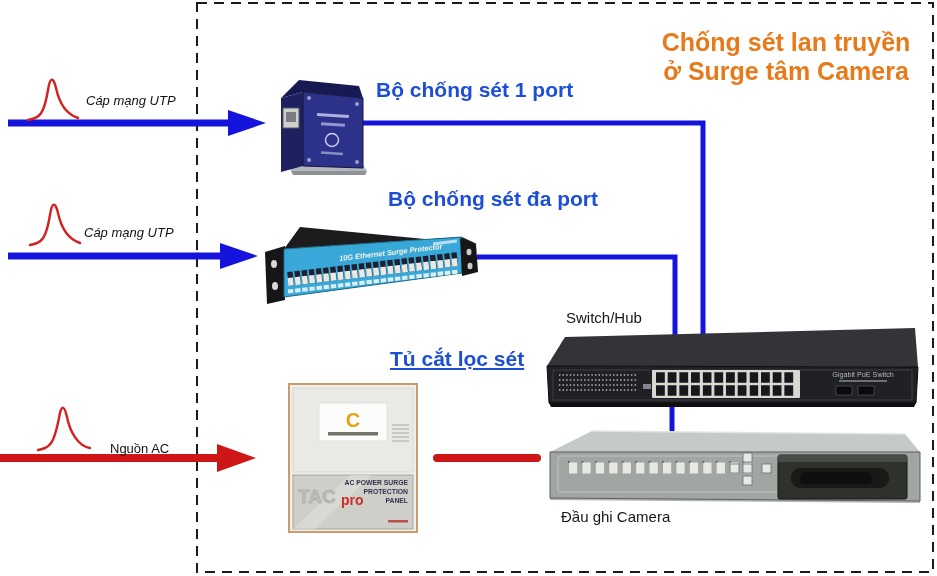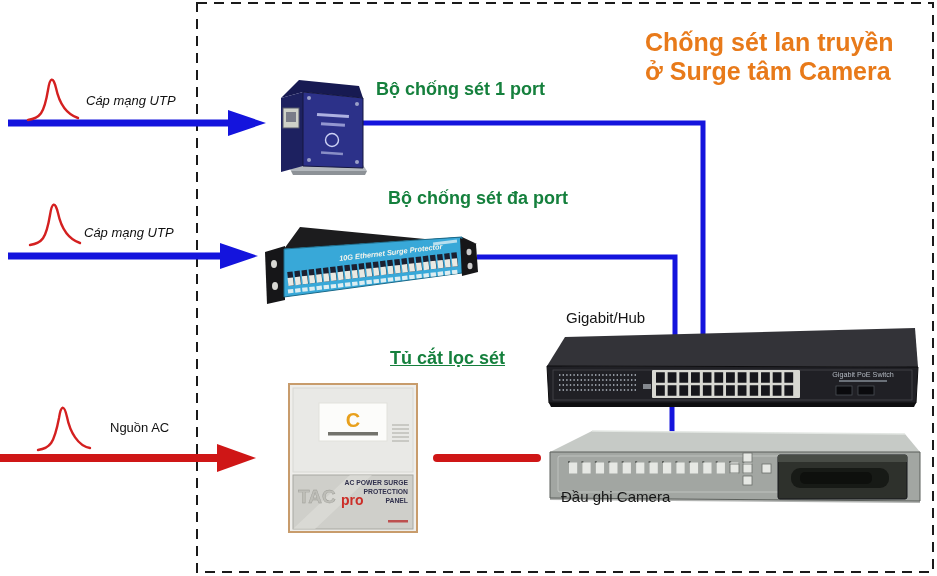--- a/index.html
+++ b/index.html
@@ -1,24 +1,24 @@
 <!DOCTYPE html>
 <html><head>
 <meta charset="utf-8">
 <style>
   html,body{margin:0;padding:0;background:#fff;}
   .stage{position:relative;width:937px;height:576px;background:#ffffff;
          font-family:"Liberation Sans","DejaVu Sans",sans-serif;overflow:hidden;}
   .stage svg.layer{position:absolute;left:0;top:0;}
   .abslbl{position:absolute;white-space:nowrap;}
-  .title{left:645px;top:28px;width:282px;text-align:left;
+  .title{left:645px;top:28px;width:282px;text-align:center;
          font-size:25px;font-weight:bold;color:#e87a1a;line-height:29px;}
   .io-label{font-size:13px;color:#111;font-style:italic;}
   .io-label.plain{font-style:normal;}
-  .dev-label{font-size:18px;font-weight:bold;color:#15803d;line-height:17px;text-align:center;}
+  .dev-label{font-size:21px;font-weight:bold;color:#1d4ed8;line-height:17px;text-align:center;}
   .cap-label{font-size:15px;color:#161616;}
   svg text{font-family:"Liberation Sans","DejaVu Sans",sans-serif;}
 </style>
 </head>
 <body>
 
 <div class="stage">
 
   <svg class="layer" width="937" height="576" viewBox="0 0 937 576">
 
@@ -168,28 +168,28 @@
     </g>
   </svg>
 
   <div class="abslbl title">
     <div>Chống sét lan truyền</div>
     <div>ở Surge tâm Camera</div>
   </div>
 
   <div class="abslbl io-label" style="left:86px;top:93px;">Cáp mạng UTP</div>
   <div class="abslbl io-label" style="left:84px;top:225px;">Cáp mạng UTP</div>
-  <div class="abslbl io-label plain" style="left:110px;top:420px;">Nguồn AC</div>
+  <div class="abslbl io-label plain" style="left:110px;top:441px;">Nguồn AC</div>
 
   <div class="abslbl dev-label" style="left:376px;top:81px;">
     <div>Bộ chống sét 1 port</div>
   </div>
 
   <div class="abslbl dev-label" style="left:388px;top:190px;">
     <div>Bộ chống sét đa port</div>
   </div>
 
-  <div class="abslbl cap-label" style="left:566px;top:309px;">Gigabit/Hub</div>
+  <div class="abslbl cap-label" style="left:566px;top:309px;">Switch/Hub</div>
 
   <div class="abslbl dev-label" style="left:390px;top:350px;text-decoration:underline;">Tủ cắt lọc sét</div>
 
-  <div class="abslbl cap-label" style="left:561px;top:488px;">Đầu ghi Camera</div>
+  <div class="abslbl cap-label" style="left:561px;top:508px;">Đầu ghi Camera</div>
 </div>
 
 </body></html>

